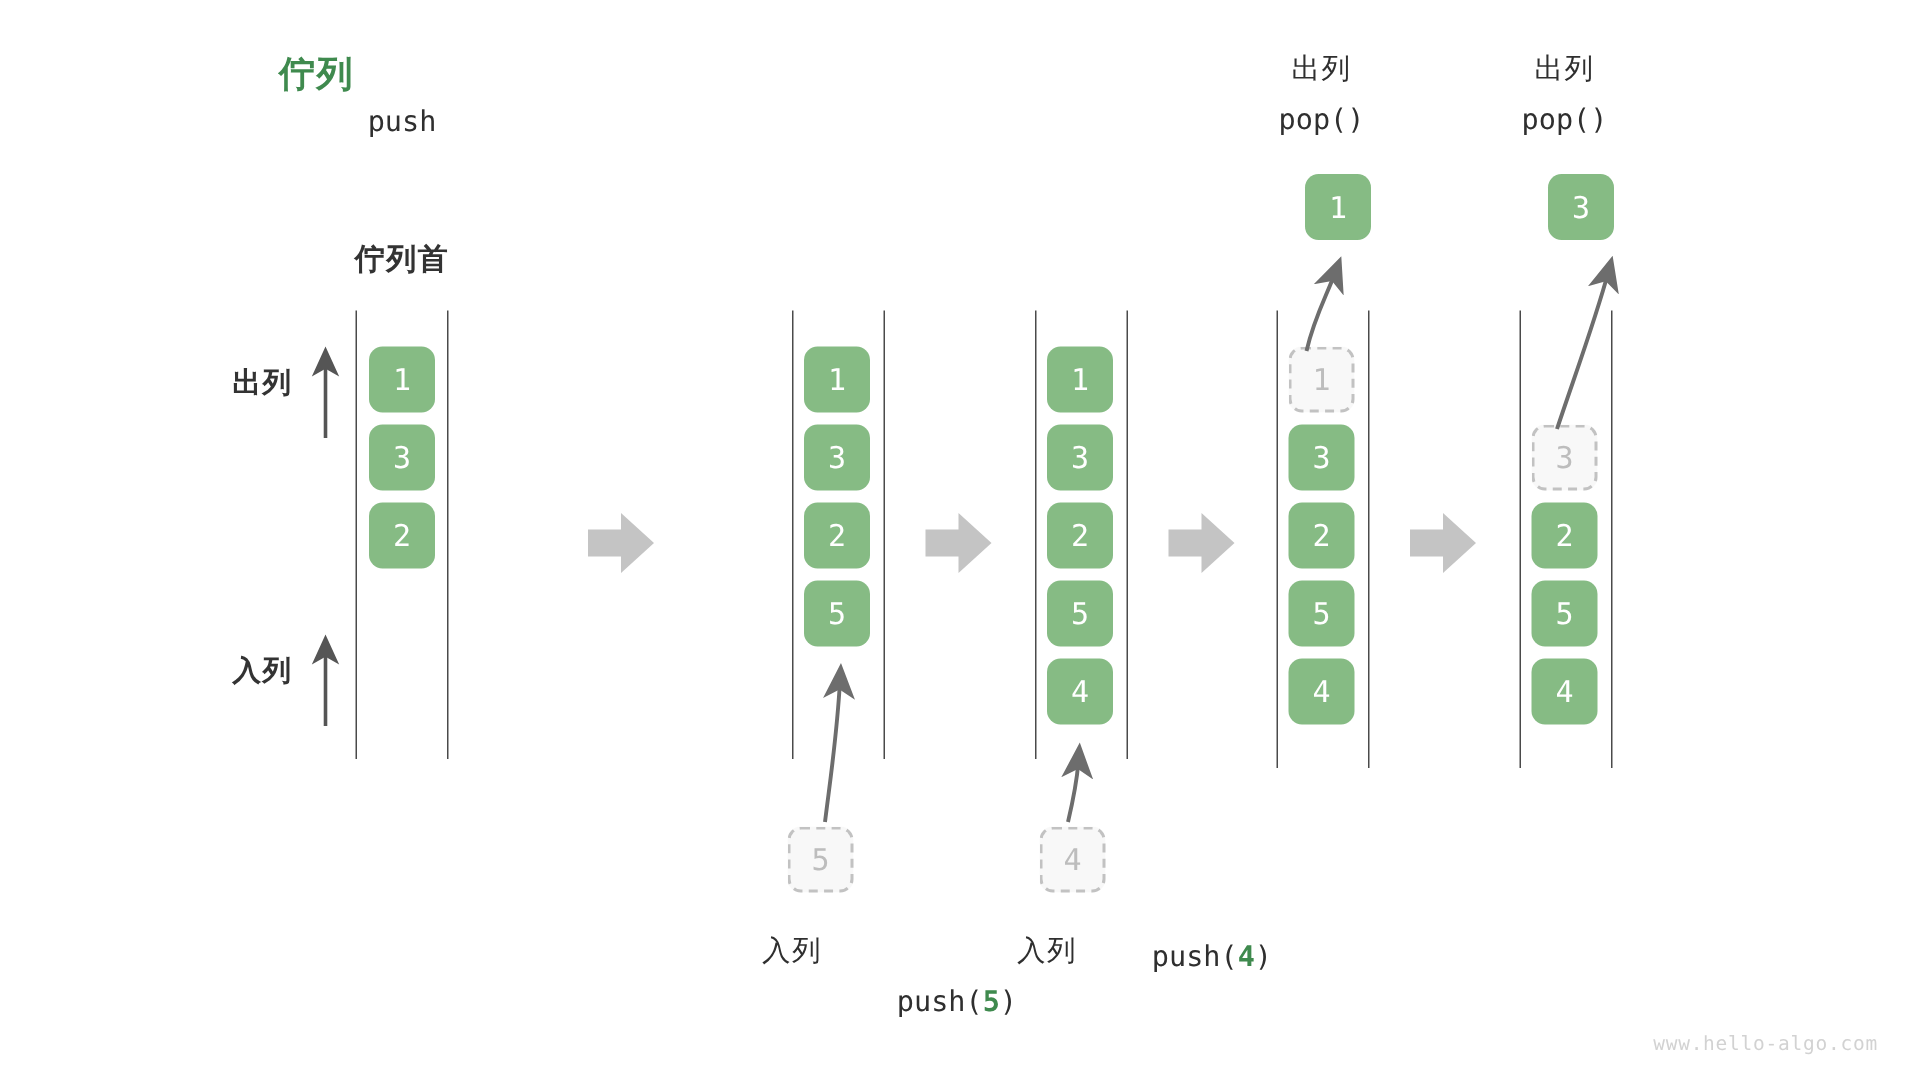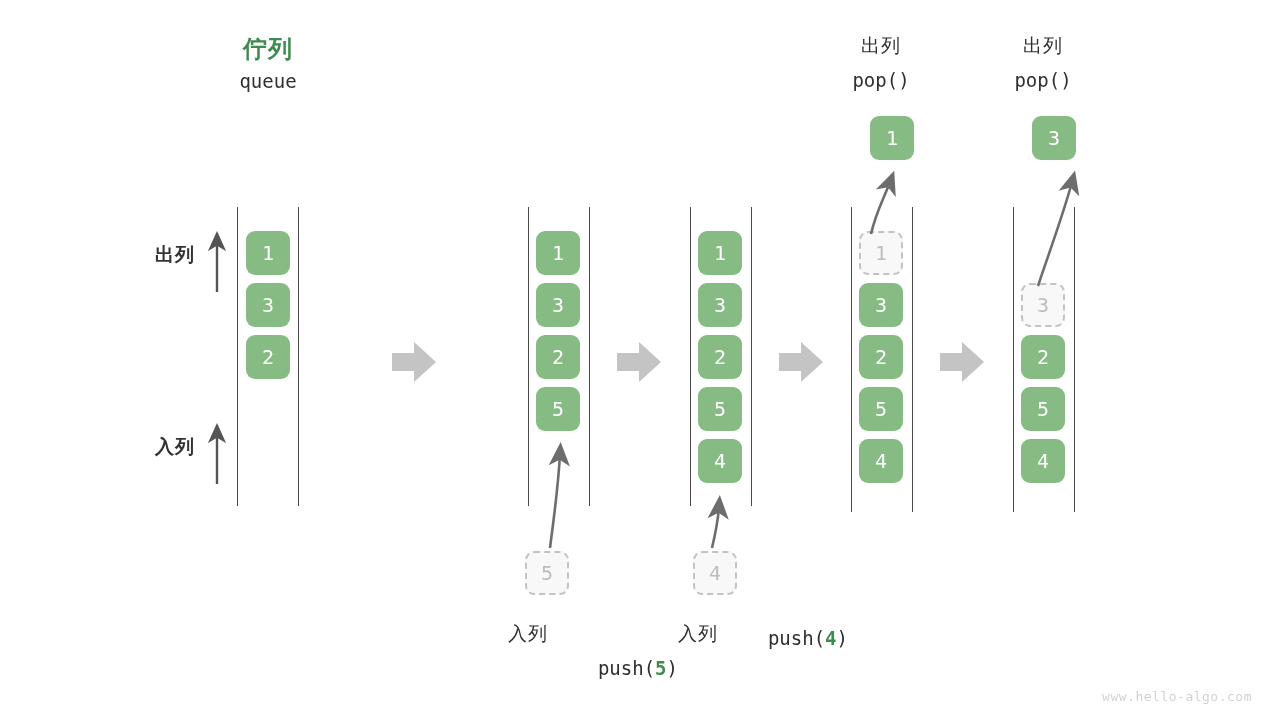--- a/index.html
+++ b/index.html
@@ -7,21 +7,21 @@
     width:1280px;height:720px;background:#ffffff;
     font-family:"DejaVu Sans","Liberation Sans",sans-serif;
     position:relative;overflow:hidden;
   }
   .stage{position:absolute;left:0;top:0;width:1280px;height:720px;}
   .abs{position:absolute;}
 
   
   .title-zh{
     font-size:24px;font-weight:bold;color:#3f8a4e;
-    text-align:center;letter-spacing:1px;
+    letter-spacing:1px;
   }
   .title-en{
     font-family:"DejaVu Sans Mono","Liberation Mono",monospace;
     font-size:19px;color:#2f2f2f;text-align:center;letter-spacing:0px;
   }
   .head-label{
     font-size:20px;font-weight:bold;color:#333333;text-align:center;
     letter-spacing:1px;
   }
   .side-label{
@@ -67,22 +67,23 @@
     font-size:13px;color:#d2d2d2;letter-spacing:0.5px;
   }
   svg{overflow:visible;}
 </style>
 </head>
 <body>
 
 <div class="stage">
 
   <div class="abs title-zh" style="left:186px;top:33px;width:164px;">佇列</div>
-  <div class="abs title-en" style="left:186px;top:70px;width:164px;">queue</div>
+  <div class="abs title-en" style="left:186px;top:70px;width:164px;">push</div>
 
+  <div class="abs head-label" style="left:186px;top:159px;width:164px;">佇列首</div>
 
   <div class="abs side-label" style="left:85px;top:242px;width:110px;">出列</div>
   <svg class="abs" style="left:206px;top:232px;" width="24" height="62">
     <defs>
       <marker id="mk-thin" markerWidth="9" markerHeight="9" refX="4.2" refY="4.2" orient="auto">
         <path d="M0,0.4 L8.4,4.2 L0,8 L2.2,4.2 Z" fill="#555555"></path>
       </marker>
     </defs>
     <line x1="11" y1="60" x2="11" y2="9" stroke="#555555" stroke-width="2.4" marker-end="url(#mk-thin)"></line>
   </svg>

